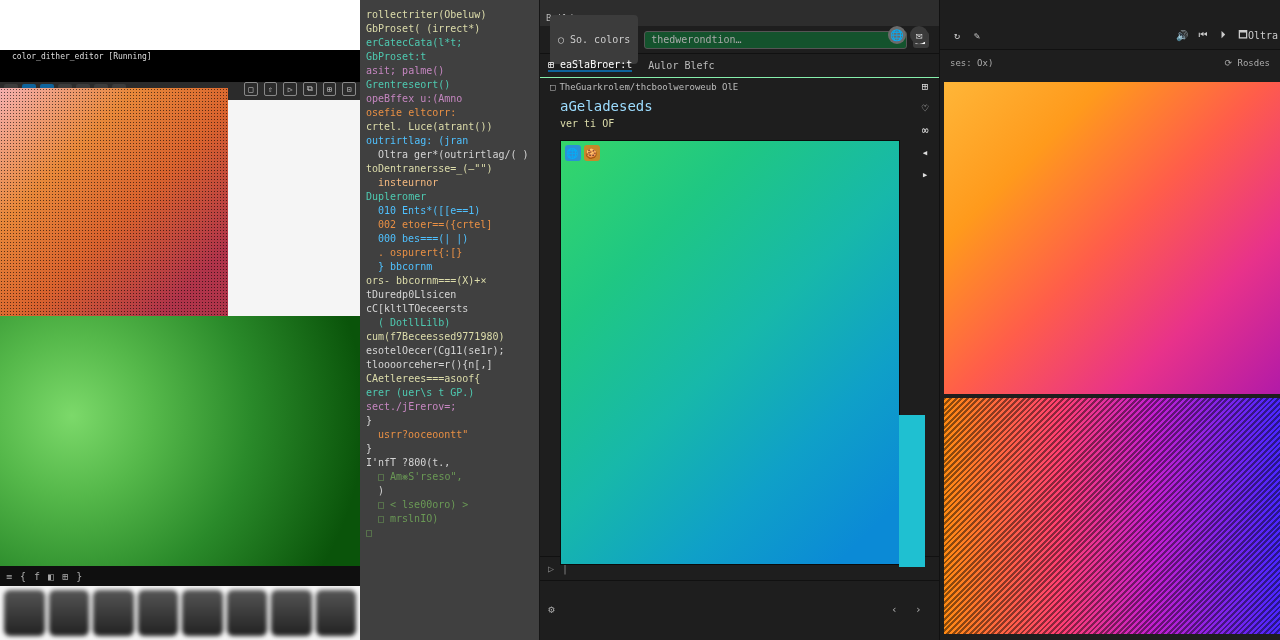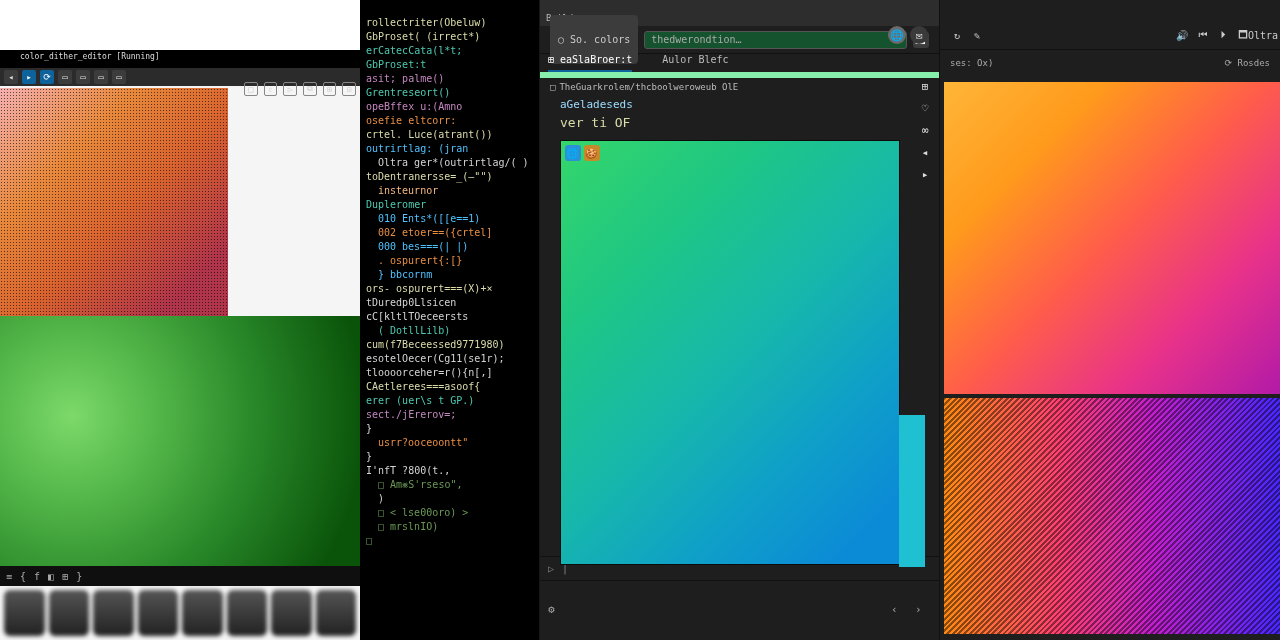--- a/index.html
+++ b/index.html
@@ -1,62 +1,62 @@
 <!DOCTYPE html>
 <html><head>
 <meta charset="utf-8">
 <style>
 *{margin:0;padding:0;box-sizing:border-box;font-family:'Segoe UI',Consolas,monospace}
 body{width:1280px;height:640px;overflow:hidden;background:#1e1e1e;position:relative}
 
 
 .left-window{position:absolute;left:0;top:0;width:360px;height:640px;background:#f5f5f5}
 .left-window .top{height:50px;background:#fff}
-.left-window .titlebar{height:18px;background:#000;color:#ddd;font-size:8px;padding:2px 20px}
+.left-window .titlebar{height:32px;background:#000;color:#ddd;font-size:8px;padding:2px 12px}
 .left-window .toolbar{height:18px;background:#2b2b2b;display:flex;gap:4px;align-items:center;padding:0 4px}
 .left-window .toolbar span{width:14px;height:14px;background:#3c3c3c;border-radius:2px;display:flex;align-items:center;justify-content:center;font-size:9px;color:#ddd}
 .left-window .toolbar span.blue{background:#0e639c;color:#fff}
 .thumb-a{position:absolute;left:0;top:88px;width:228px;height:228px;background:
  linear-gradient(135deg,#f5b0b0 0%,#e8883a 30%,#d9632e 55%,#b0344a 85%);
  background-blend-mode:normal}
 .thumb-a::after{content:"";position:absolute;inset:0;background-image:
  radial-gradient(#000 0.8px,transparent 0.8px);background-size:3px 3px;opacity:0.6;mix-blend-mode:multiply}
 .desktop{position:absolute;left:0;top:316px;width:360px;height:250px;background:radial-gradient(circle at 20% 40%,#7cd96a 0%,#55b84a 25%,#2a8a2a 55%,#0a540a 90%)}
 .taskbar{position:absolute;left:0;top:566px;width:360px;height:20px;background:#0f0f0f;color:#aaa;font-size:10px;display:flex;gap:8px;align-items:center;padding:0 6px}
 .dock{position:absolute;left:0;top:586px;width:360px;height:54px;display:flex;gap:4px;padding:4px;filter:blur(2px)}
 .dock span{flex:1;border-radius:6px;background:linear-gradient(180deg,#555,#222)}
 
 .left-window .sideicons{position:absolute;left:240px;top:82px;width:120px;height:18px;display:flex;gap:6px;padding:0 4px}
 .left-window .sideicons span{width:14px;height:14px;border:1px solid #888;border-radius:2px;font-size:8px;color:#ccc;display:flex;align-items:center;justify-content:center}
 
 
-.editor{position:absolute;left:360px;top:0;width:180px;height:640px;background:#000000;border-right:1px solid #161616;font-family:Consolas,monospace;font-size:10px;line-height:14px;color:#9cdcfe;padding:16px 6px;overflow:hidden}
+.editor{position:absolute;left:360px;top:0;width:180px;height:640px;background:#404040;border-right:1px solid #161616;font-family:Consolas,monospace;font-size:10px;line-height:14px;color:#9cdcfe;padding:8px 6px;overflow:hidden}
 .editor .ln{white-space:nowrap}
 .kw{color:#c586c0}
 .fn{color:#dcdcaa}
 .pa{color:#4fc1ff}
 .ty{color:#4ec9b0}
 .cm{color:#6a9955}
 .op{color:#d4d4d4}
 .ind1{padding-left:12px}
 .editor .lref{color:#e88f44}
 .hl{color:#f5b97f}
 
 
 .ide{position:absolute;left:540px;top:0;width:400px;height:640px;background:#1e1e1e;border-right:1px solid #111}
 .ide .menubar{height:18px;background:#2d2d2d;color:#bbb;font-size:9px;display:flex;align-items:flex-start;padding:13px 6px;gap:8px}
 .ide .searchbar{height:28px;display:flex;align-items:center;gap:6px;padding:0 10px;border-bottom:1px solid #111}
 .ide .searchbar .chip{background:#3c3c3c;border-radius:4px;padding:19px 8px;font-size:10px;color:#ccc;display:flex;gap:4px;align-items:center}
 .ide .searchbar .inp{flex:1;background:#14532d;border:1px solid #555;border-radius:3px;height:18px;font-size:10px;color:#aaa;padding:0 6px;display:flex;align-items:center}
 .ide .searchbar .icbtn{width:16px;height:16px;border-radius:3px;background:#3c3c3c;display:flex;align-items:center;justify-content:center;font-size:10px;color:#ccc}
-.ide .tabs{height:24px;display:flex;padding:0 8px;gap:30px;font-size:10px;color:#bbb;border-bottom:6px solid #86efac}
+.ide .tabs{height:24px;display:flex;align-items:center;padding:0 8px;gap:16px;font-size:10px;color:#bbb;border-bottom:1px solid #86efac}
 .ide .tabs .tab.on{color:#fff;border-bottom:2px solid #0e639c}
 .ide .path{padding:4px 10px;font-size:9px;color:#bbb;display:flex;gap:4px;align-items:center}
-.ide .sub{padding:2px 20px;font-size:11px;color:#9cdcfe}
-.ide .sub2{padding:2px 20px;font-size:13px;color:#dcdcaa}
+.ide .sub{padding:2px 20px;font-size:14px;color:#9cdcfe}
+.ide .sub2{padding:2px 20px;font-size:10px;color:#dcdcaa}
 
 .preview{position:absolute;left:560px;top:140px;width:340px;height:425px;background:linear-gradient(135deg,#35d66a 0%,#1fc783 25%,#17b8aa 50%,#0fa0c8 72%,#0b8ad6 92%);border:1px solid #0b0b0b}
 .preview .corner{position:absolute;top:4px;left:4px;display:flex;gap:3px}
 .preview .corner span{width:16px;height:16px;border-radius:3px;display:flex;align-items:center;justify-content:center;font-size:10px}
 .preview .corner .c1{background:#2a91d6}
 .preview .corner .c2{background:#c78a2b}
 .preview .tail{position:absolute;right:-26px;top:274px;width:26px;height:152px;background:#1fc0d1}
 
 .ide .prompt{position:absolute;left:0;top:556px;width:100%;height:24px;border-top:1px solid #111;display:flex;align-items:center;gap:8px;font-size:10px;color:#888;padding:0 8px}
 .ide .below{position:absolute;left:0;top:580px;width:100%;height:60px;border-top:1px solid #111;display:flex;align-items:center;gap:8px;padding:6px 8px}
@@ -142,21 +142,21 @@
     <div class="ln ind1"><span class="op">  Oltra ger*(outrirtlag/( )</span></div>
     <div class="ln "><span class="op"></span></div>
     <div class="ln "><span class="fn">toDentranersse=_(—"")</span></div>
     <div class="ln ind1"><span class="hl">  insteurnor</span></div>
     <div class="ln "><span class="ty">Dupleromer</span></div>
     <div class="ln ind1"><span class="pa">  010   Ents*([[e==1)</span></div>
     <div class="ln ind1"><span class="lref">  002   etoer==({crtel]</span></div>
     <div class="ln ind1"><span class="pa">  000   bes===(| |)</span></div>
     <div class="ln ind1"><span class="lref">  .     ospurert{:[}</span></div>
     <div class="ln ind1"><span class="pa">  }     bbcornm</span></div>
-    <div class="ln "><span class="fn">ors-   ospurert===(X)+×</span></div>
+    <div class="ln "><span class="fn">ors-   bbcornm===(X)+×</span></div>
     <div class="ln "><span class="op">tDuredp0Llsicen</span></div>
     <div class="ln "><span class="op">cC[kltlTOeceersts</span></div>
     <div class="ln ind1"><span class="ty">(   DotllLilb)</span></div>
     <div class="ln "><span class="fn">cum(f7Beceessed9771980)</span></div>
     <div class="ln "><span class="op">esotelOecer(Cg11(se1r);</span></div>
     <div class="ln "><span class="op">tloooorceher=r(){n[,]</span></div>
     <div class="ln "><span class="fn">CAetlerees===asoof{</span></div>
     <div class="ln "><span class="op"></span></div>
     <div class="ln "><span class="ty">erer (uer\s t GP.)</span></div>
     <div class="ln "><span class="kw">sect./jErerov=;</span></div>

